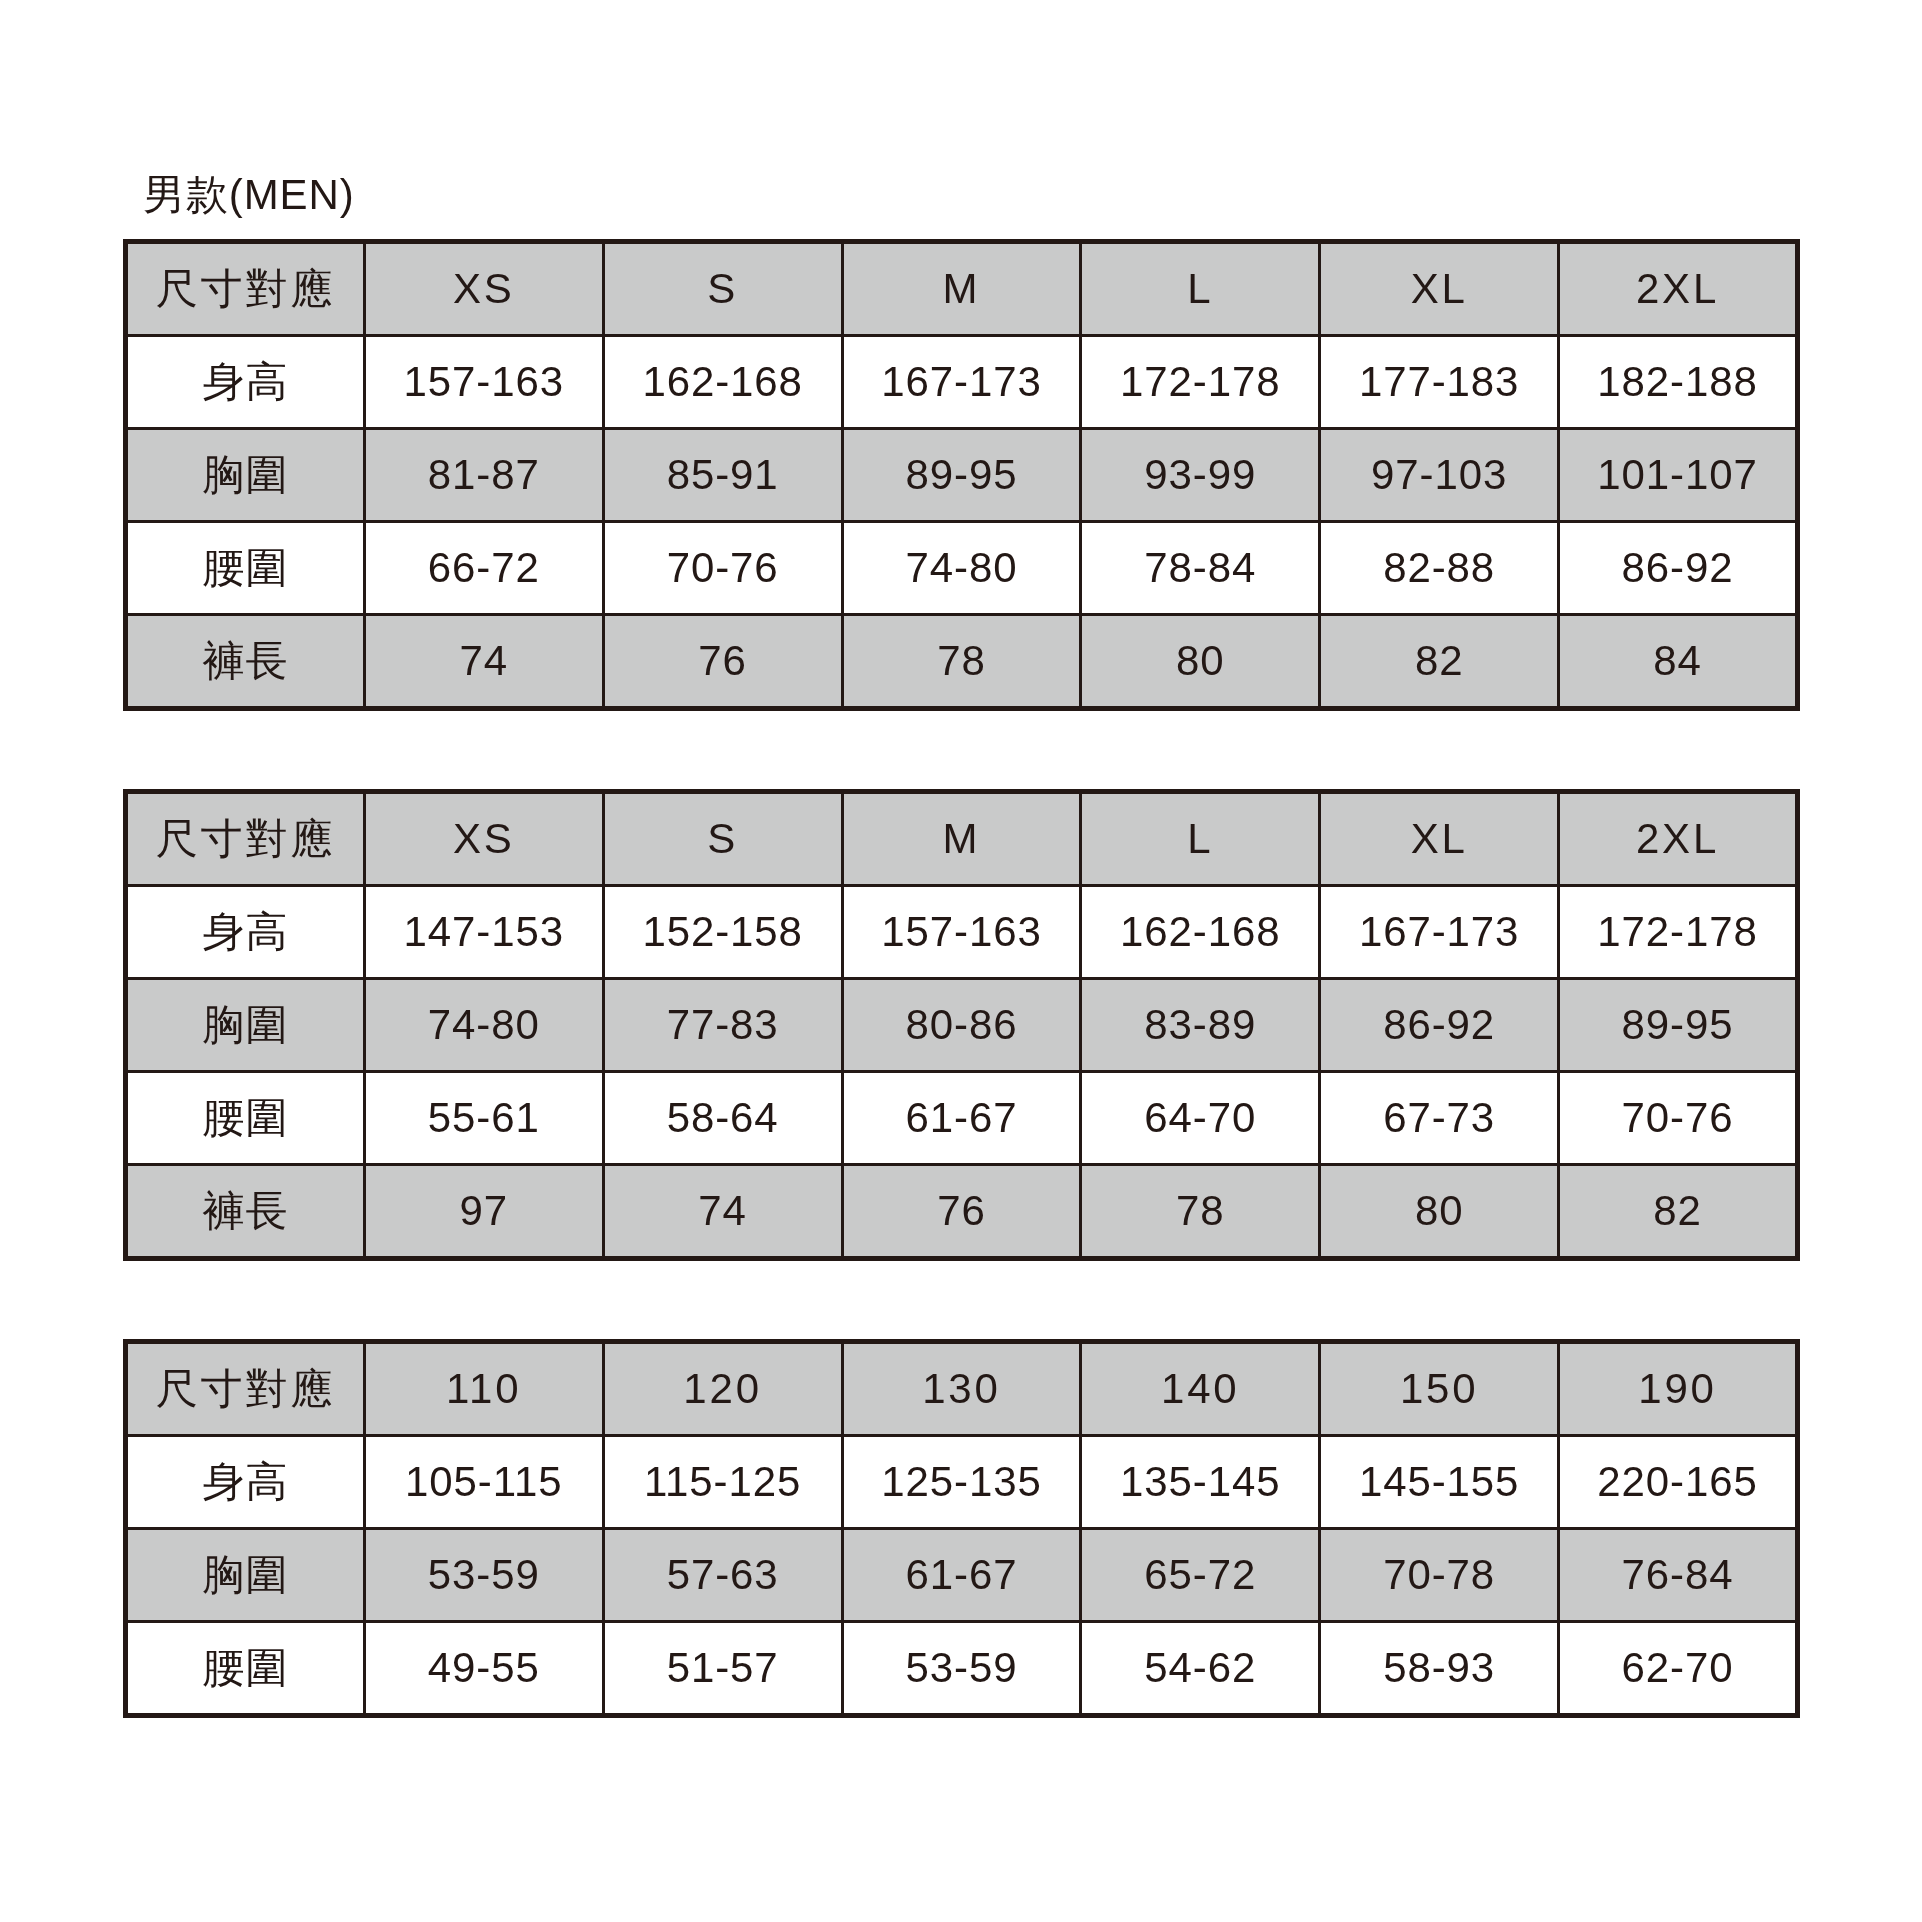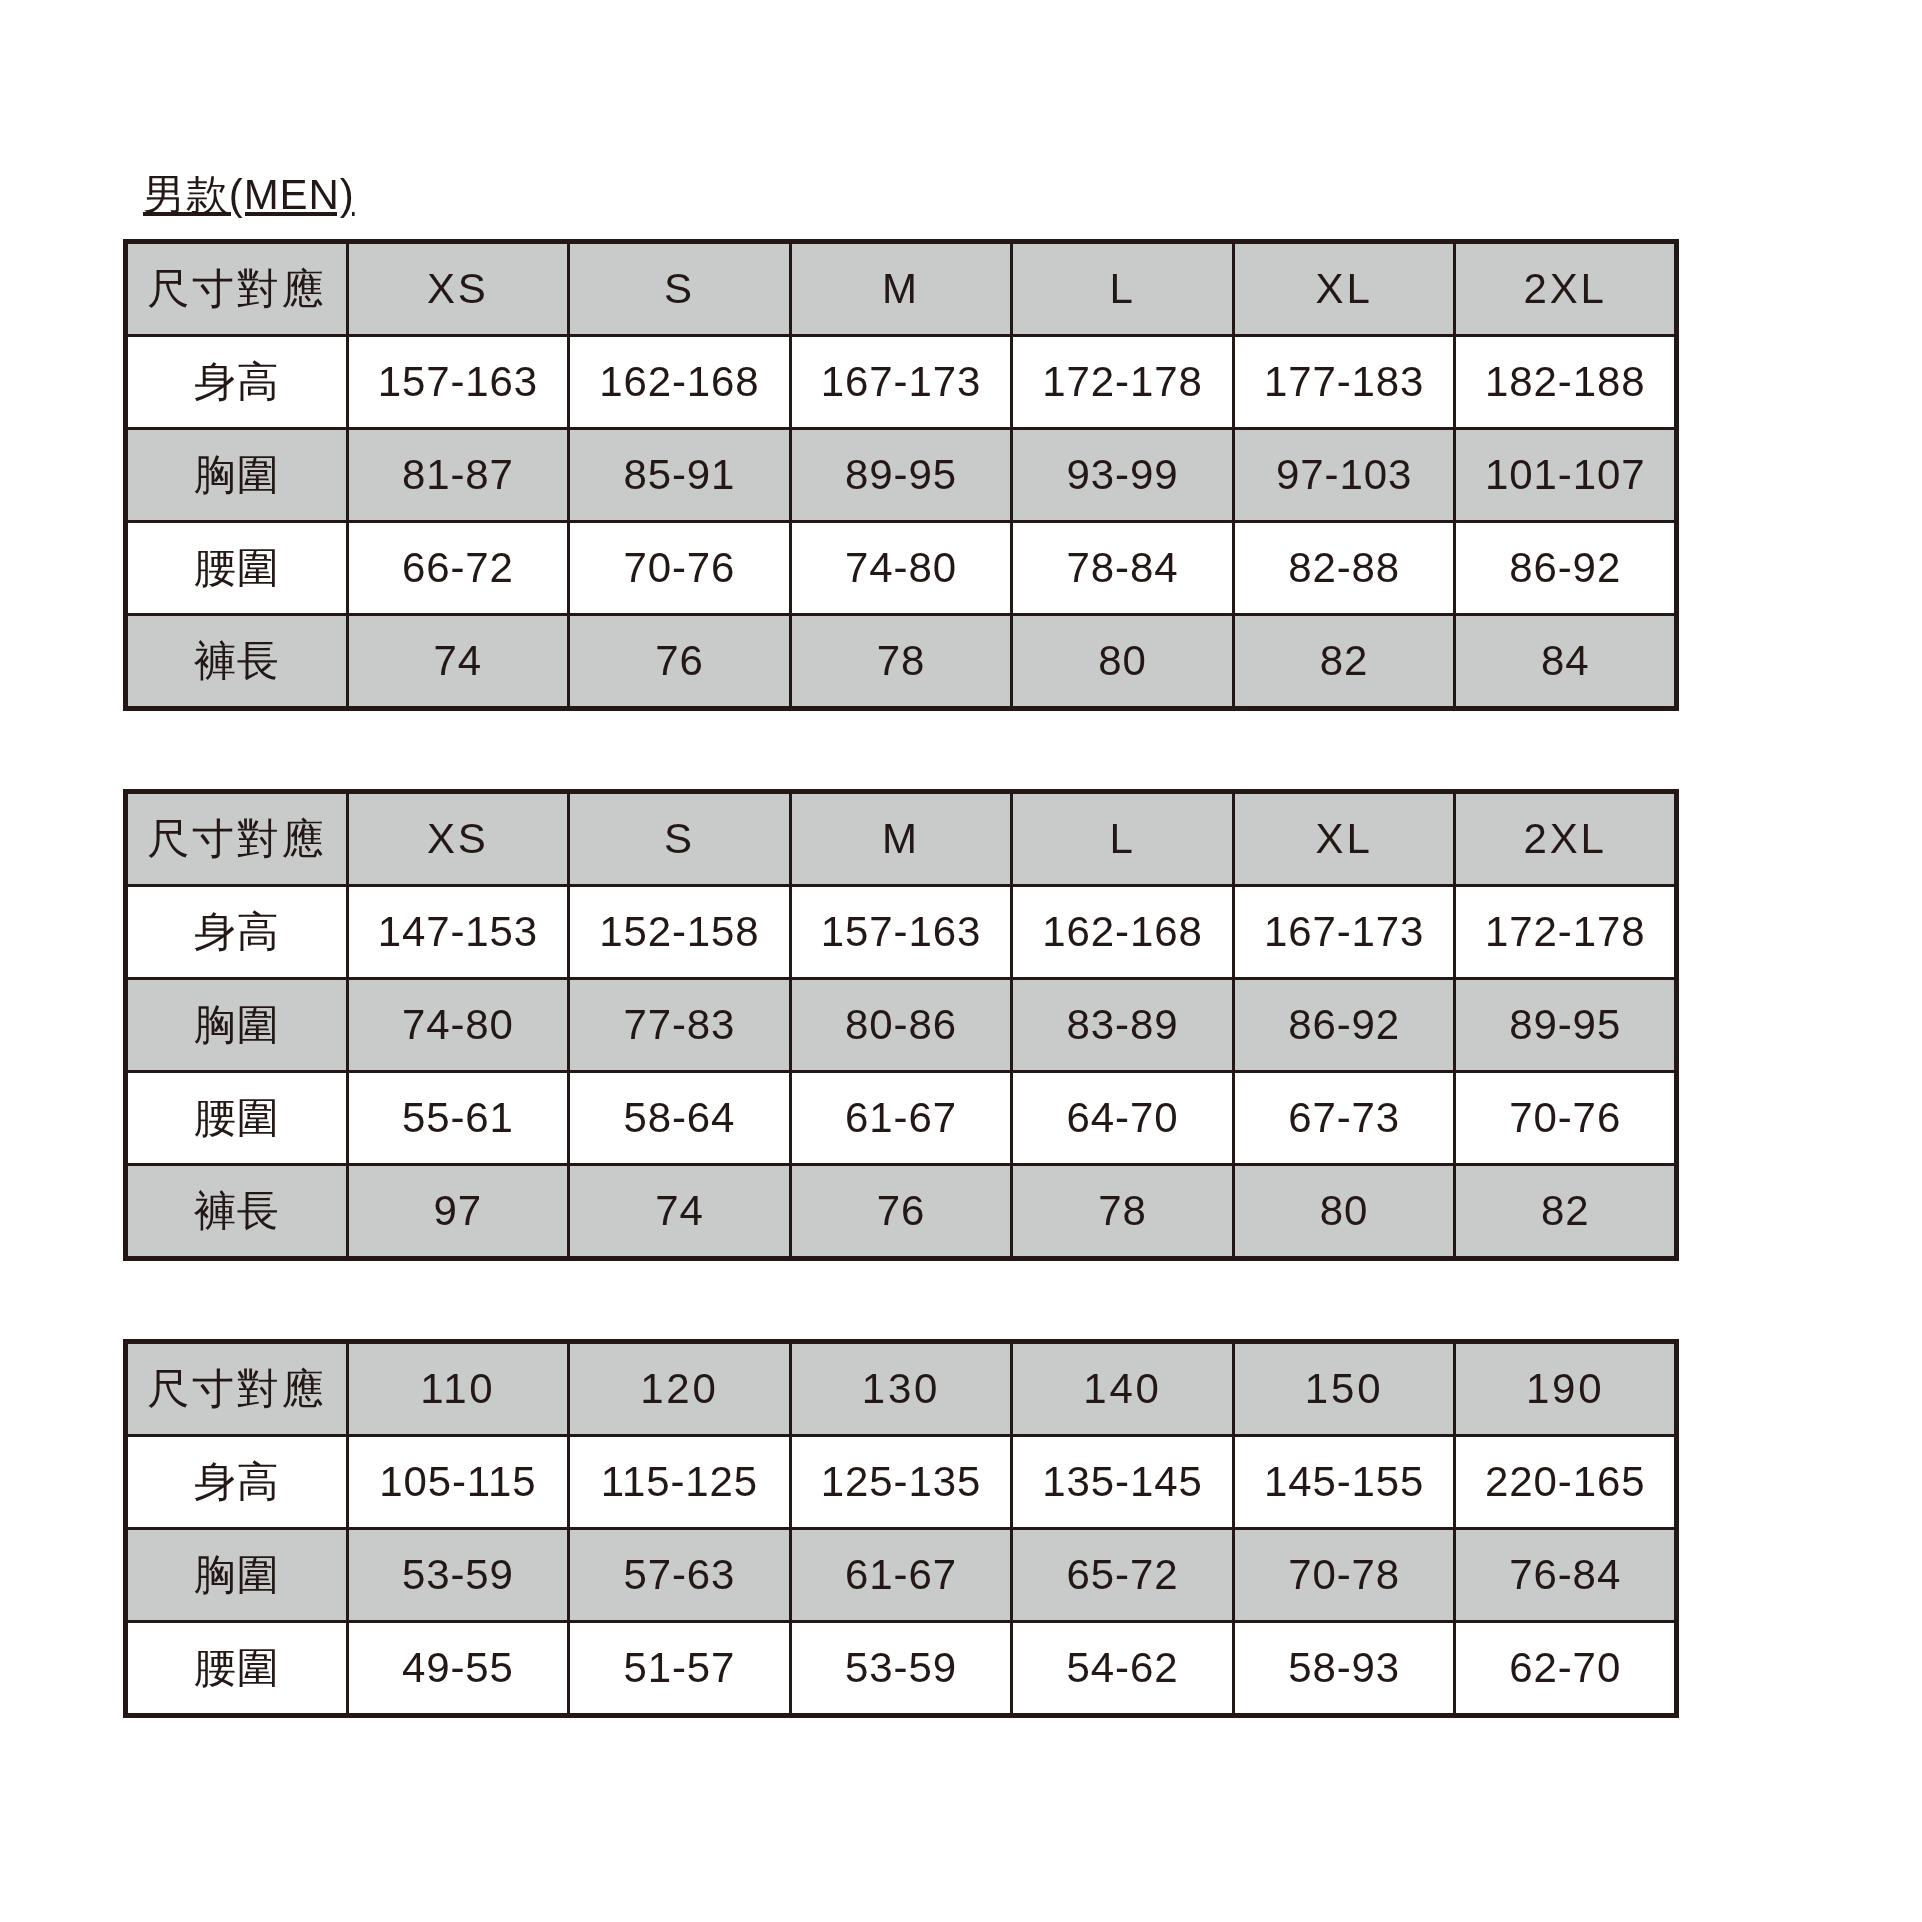--- a/index.html
+++ b/index.html
@@ -19,26 +19,25 @@
   }
   .table-section {
     margin-bottom: 78px;
   }
   .table-title {
     font-size: 42px;
     line-height: 1.15;
     margin: 0 0 19.4px 20px;
     font-weight: normal;
     letter-spacing: 0.9px;
-    text-decoration: underline;
   }
   table.size-table {
     border-collapse: collapse;
     table-layout: fixed;
-    width: 1556px;
+    width: 1677px;
     border: 5.5px solid #231815;
   }
   table.size-table th,
   table.size-table td {
     border: 3.7px solid #231815;
     height: 90px;
     padding: 0;
     text-align: center;
     vertical-align: middle;
     font-size: 42px;

